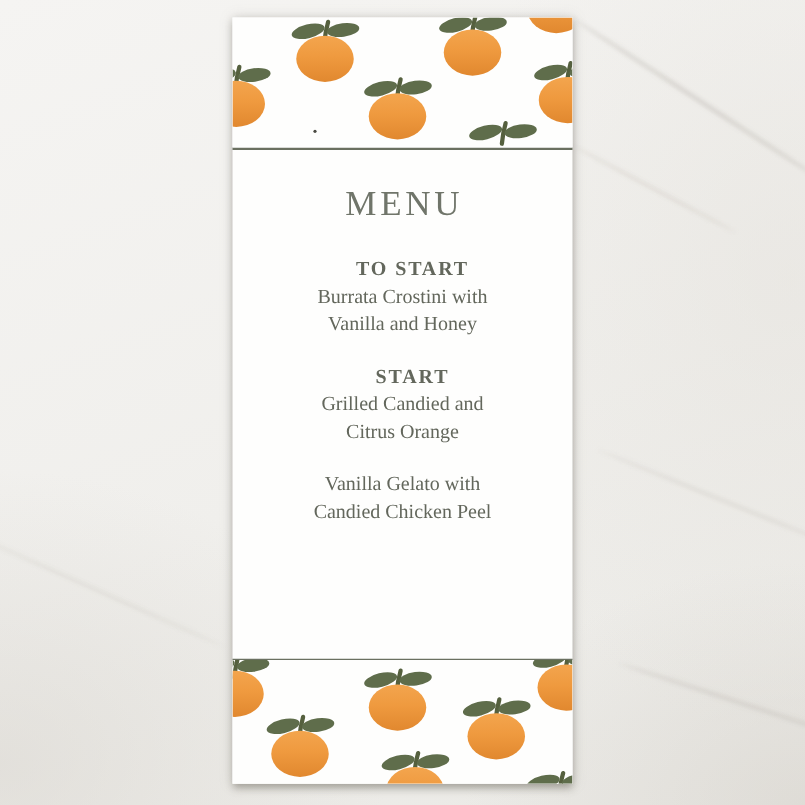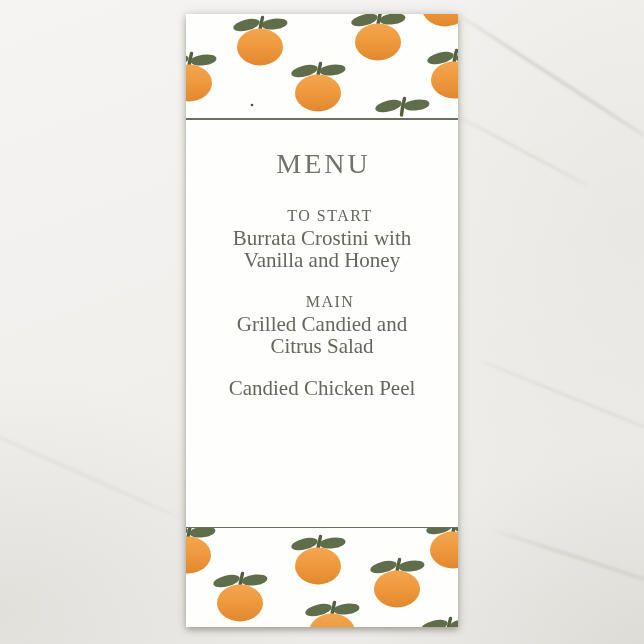--- a/index.html
+++ b/index.html
@@ -41,23 +41,23 @@
   .divider{height:1.5px;background:var(--divider);width:100%;}
 
   .content{flex:1;text-align:center;padding-top:27px;overflow:hidden;}
   .menu-title{
     font-size:28px;line-height:34px;letter-spacing:3px;padding-left:3px;
     color:var(--title-text);font-weight:400;margin-bottom:24px;
   }
   .menu-section{margin-bottom:20px;}
   .section-heading{
     font-size:16px;line-height:22px;letter-spacing:1.5px;padding-left:16px;
-    color:var(--body-text);font-weight:400;
+    color:var(--body-text);font-weight:700;
   }
-  .section-line{font-size:21px;line-height:22px;color:var(--body-text);}
+  .section-line{font-size:16px;line-height:22px;color:var(--body-text);}
 
   .stop-top{stop-color:var(--orange-light);}
   .stop-mid{stop-color:var(--orange);}
   .stop-bot{stop-color:var(--orange-dark);}
   .leaf-shape{fill:var(--leaf);}
   .stem-shape{stroke:var(--stem);}
 </style>
 </head>
 <body>
 
@@ -108,26 +108,27 @@
     <div class="content">
       <div class="menu-title">MENU</div>
 
       <div class="menu-section">
         <div class="section-heading">TO START</div>
         <div class="section-line">Burrata Crostini with</div>
         <div class="section-line">Vanilla and Honey</div>
       </div>
 
       <div class="menu-section">
-        <div class="section-heading">MAIN</div>
+        <div class="section-heading">START</div>
         <div class="section-line">Grilled Candied and</div>
-        <div class="section-line">Citrus Salad</div>
+        <div class="section-line">Citrus Orange</div>
       </div>
 
       <div class="menu-section">
+        <div class="section-line">Vanilla Gelato with</div>
         <div class="section-line">Candied Chicken Peel</div>
       </div>
     </div>
 
     <div class="divider"></div>
 
     <div class="band band-bottom">
       <svg width="272" height="99" viewBox="0 0 272 99">
         <use href="#fruit" transform="translate(2,27)"></use>
         <use href="#fruit" transform="translate(54,75)"></use>

